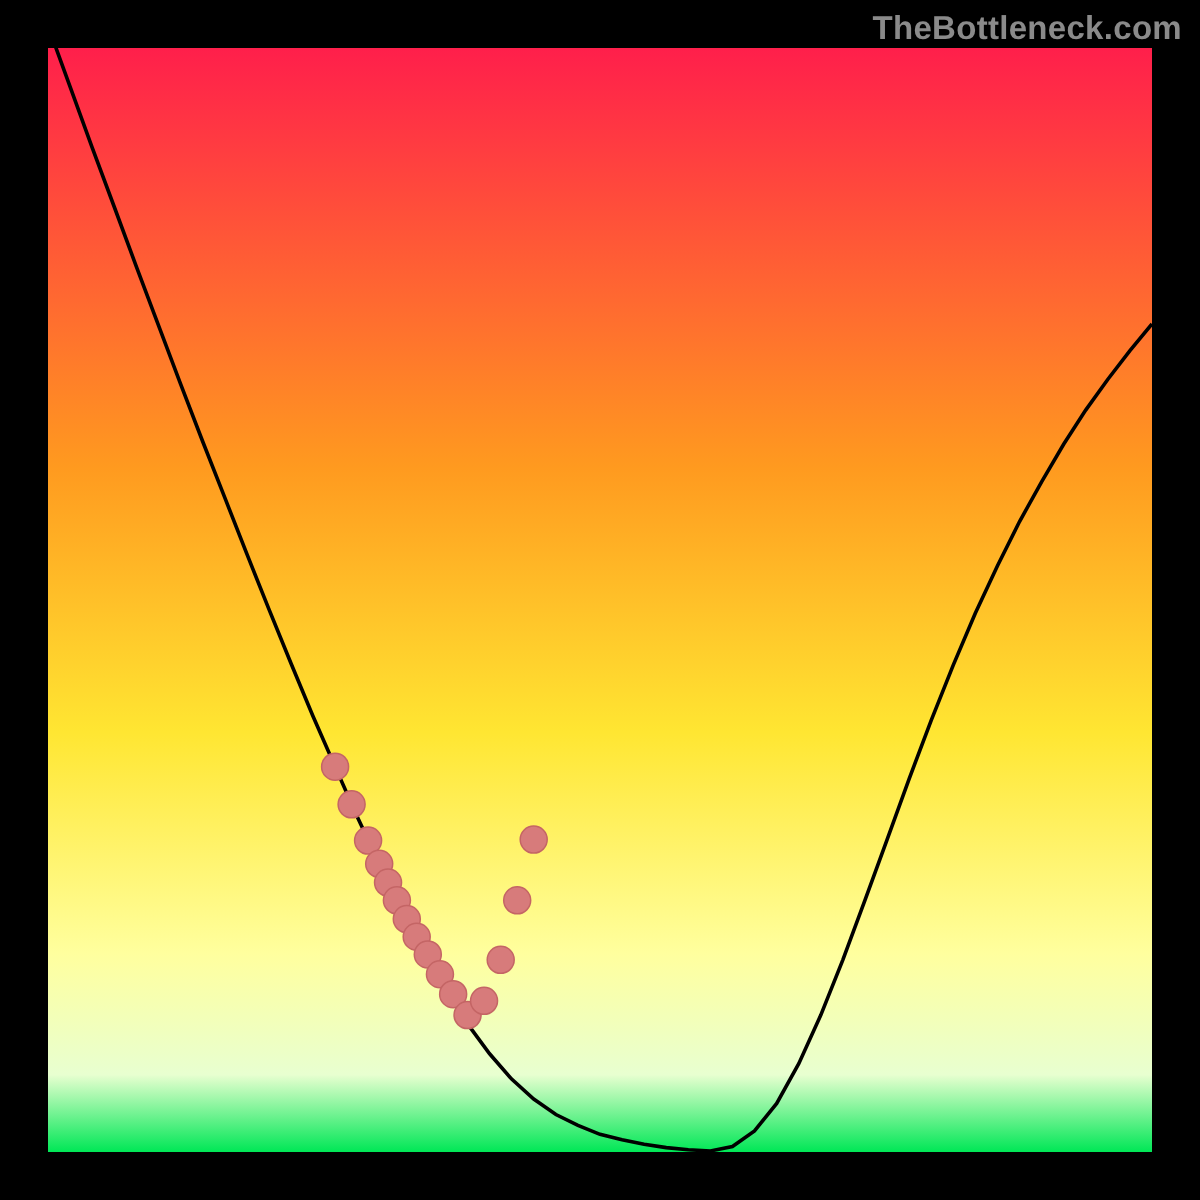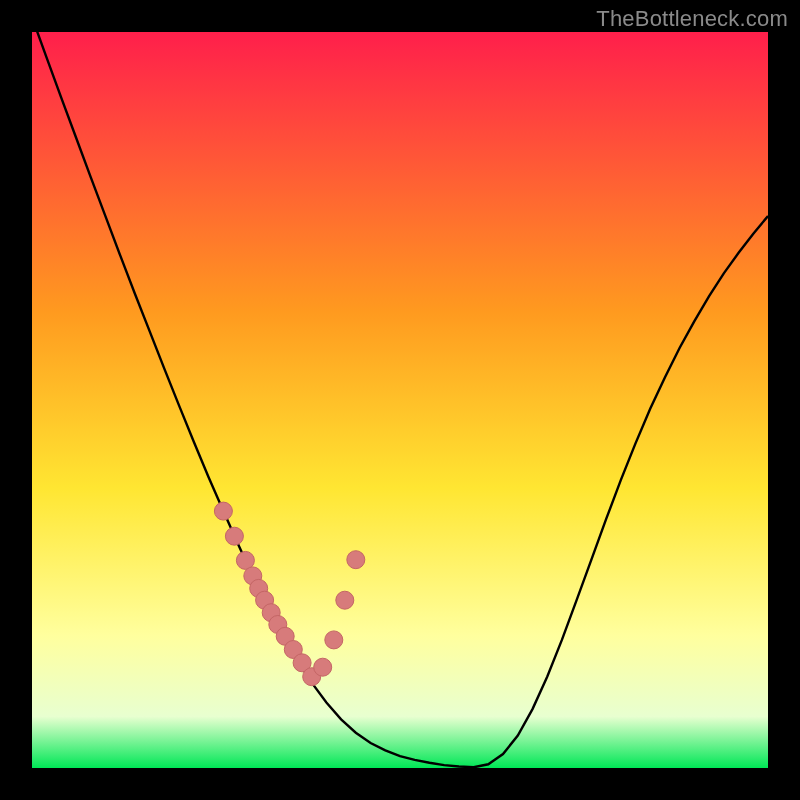--- a/index.html
+++ b/index.html
@@ -1,18 +1,18 @@
 <!DOCTYPE html>
 <html><head>
 <meta charset="utf-8">
 <style>
   html,body{margin:0;padding:0;width:800px;height:800px;background:#000;overflow:hidden;font-family:Arial,Helvetica,sans-serif}
   .stage{position:relative;width:800px;height:800px}
   .plot{position:absolute;left:32px;top:32px;width:736px;height:736px}
-  .watermark{position:absolute;top:6px;right:12px;color:#8a8a8a;font-size:22px;font-weight:400;letter-spacing:.2px}
+  .watermark{position:absolute;top:6px;right:12px;color:#8a8a8a;font-size:22px;font-weight:700;letter-spacing:.2px}
   svg{display:block}
 </style>
 </head>
 <body>
 <div class="stage">
 
   <div class="watermark">TheBottleneck.com</div>
 
   <div class="plot">
     <svg id="sv" width="736" height="736" viewBox="0 0 736 736">

